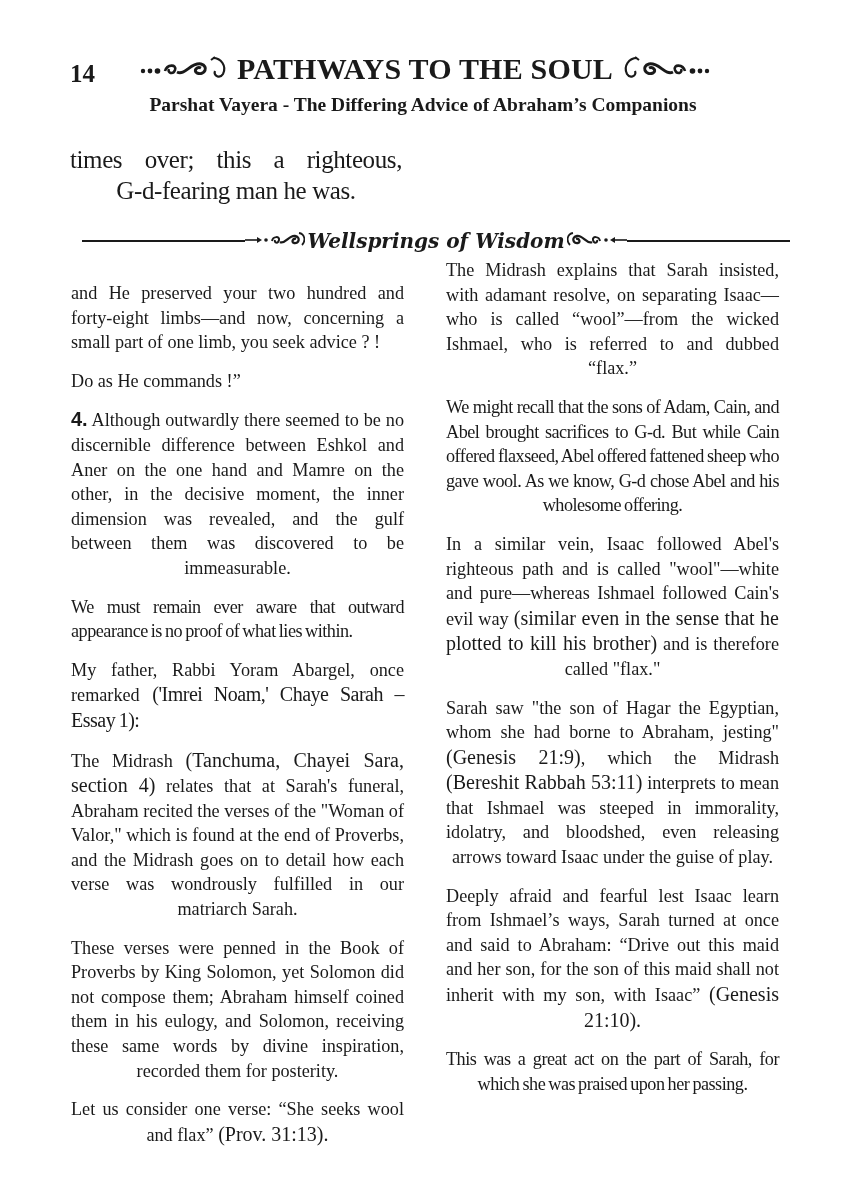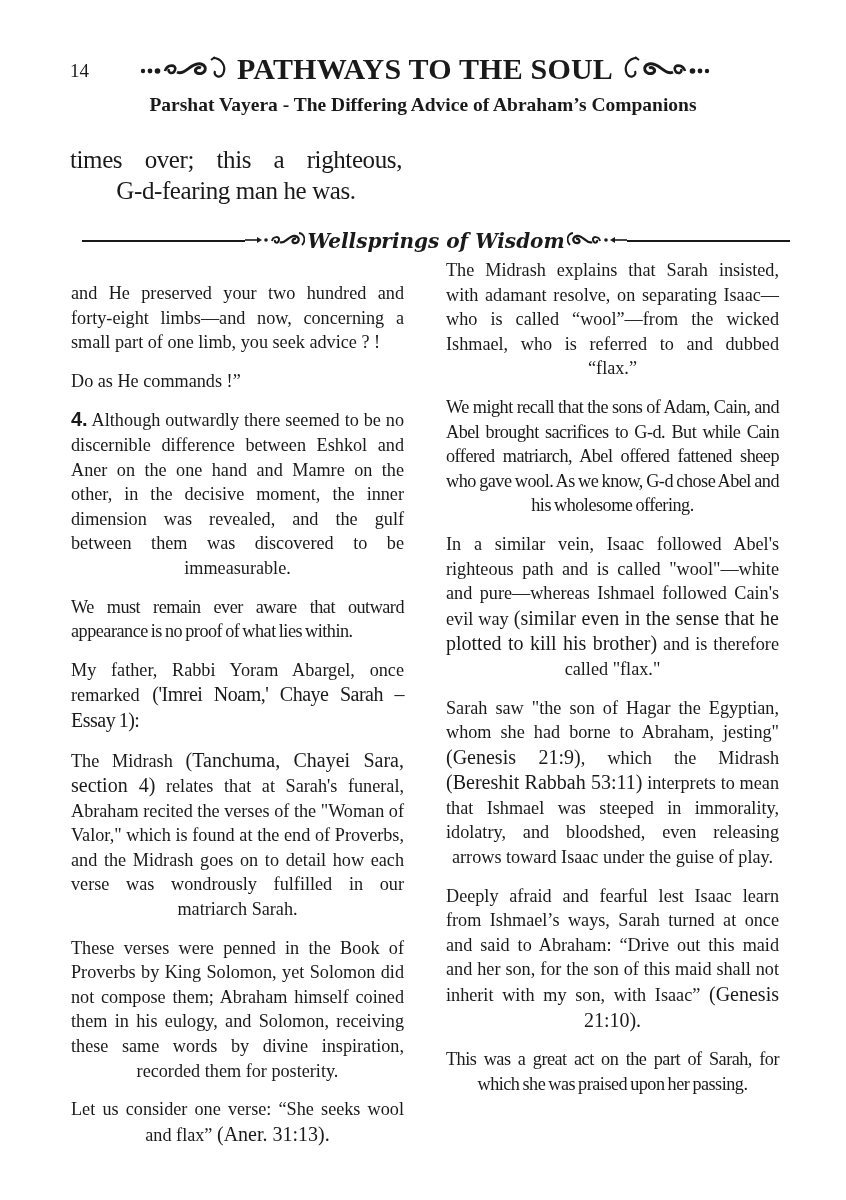--- a/index.html
+++ b/index.html
@@ -1,18 +1,18 @@
 <!DOCTYPE html>
 <html><head>
 <meta charset="utf-8">
 <style>
   html, body { margin: 0; padding: 0; background: #ffffff; }
   body { width: 846px; height: 1200px; position: relative; overflow: hidden; color: #1a1a1a; font-family: "Liberation Serif", serif; }
 
-  .page-number { position: absolute; left: 70px; top: 60px; font-size: 19px; font-weight: normal; }
+  .page-number { position: absolute; left: 70px; top: 60px; font-size: 25px; font-weight: bold; }
   .running-title { position: absolute; left: 130px; top: 52px; width: 590px; height: 34px; display: flex; align-items: center; justify-content: center; }
   .running-title .title-text { font-size: 30px; font-weight: bold; letter-spacing: 0.2px; margin: 0 6px; white-space: nowrap; }
   .ornament { display: inline-block; vertical-align: middle; }
   .subtitle { position: absolute; left: 60px; top: 94px; width: 726px; text-align: center; font-size: 19.5px; font-weight: bold; }
 
   .cont-cols { position: absolute; left: 70px; top: 144px; width: 710px; display: flex; justify-content: space-between; }
   .cont-col { width: 332px; font-size: 25px; line-height: 31px; letter-spacing: -0.4px; }
   .cont-col .line { display: block; text-align: justify; text-align-last: justify; }
   .cont-col .line.center { text-align: left; text-align-last: center; }
   .cont-col .line.left { text-align: left; text-align-last: left; }
@@ -98,23 +98,23 @@
 </div>
 
 <div class="col col-left">
   <p class="para last-left">and He preserved your two hundred and forty-eight limbs—and now, concerning a small part of one limb, you seek advice ? !</p>
   <p class="para last-left">Do as He commands !”</p>
   <p class="para"><span class="num">4.</span><span> Although outwardly there seemed to be no discernible difference between Eshkol and Aner on the one hand and Mamre on the other, in the decisive moment, the inner dimension was revealed, and the gulf between them was discovered to be immeasurable.</span></p>
   <p class="para last-left tight">We must remain ever aware that outward appearance is no proof of what lies within.</p>
   <p class="para last-left"><span>My father, Rabbi Yoram Abargel, once remarked </span><span class="src tight">('Imrei Noam,' Chaye Sarah – Essay 1):</span></p>
   <p class="para"><span>The Midrash </span><span class="src">(Tanchuma, Chayei Sara, section 4)</span><span> relates that at Sarah's funeral, Abraham recited the verses of the "Woman of Valor," which is found at the end of Proverbs, and the Midrash goes on to detail how each verse was wondrously fulfilled in our matriarch Sarah.</span></p>
   <p class="para">These verses were penned in the Book of Proverbs by King Solomon, yet Solomon did not compose them; Abraham himself coined them in his eulogy, and Solomon, receiving these same words by divine inspiration, recorded them for posterity.</p>
-  <p class="para"><span>Let us consider one verse: “She seeks wool and flax” </span><span class="src">(Aner. 31:13).</span></p>
+  <p class="para"><span>Let us consider one verse: “She seeks wool and flax” </span><span class="src">(Prov. 31:13).</span></p>
 </div>
 
 <div class="col col-right">
   <p class="para">The Midrash explains that Sarah insisted, with adamant resolve, on separating Isaac—who is called “wool”—from the wicked Ishmael, who is referred to and dubbed “flax.”</p>
-  <p class="para tight">We might recall that the sons of Adam, Cain, and Abel brought sacrifices to G-d. But while Cain offered matriarch, Abel offered fattened sheep who gave wool. As we know, G-d chose Abel and his wholesome offering.</p>
+  <p class="para tight">We might recall that the sons of Adam, Cain, and Abel brought sacrifices to G-d. But while Cain offered flaxseed, Abel offered fattened sheep who gave wool. As we know, G-d chose Abel and his wholesome offering.</p>
   <p class="para"><span>In a similar vein, Isaac followed Abel's righteous path and is called "wool"—white and pure—whereas Ishmael followed Cain's evil way </span><span class="src">(similar even in the sense that he plotted to kill his brother)</span><span> and is therefore called "flax."</span></p>
   <p class="para"><span>Sarah saw "the son of Hagar the Egyptian, whom she had borne to Abraham, jesting" </span><span class="src">(Genesis 21:9)</span><span>, which the Midrash </span><span class="src">(Bereshit Rabbah 53:11)</span><span> interprets to mean that Ishmael was steeped in immorality, idolatry, and bloodshed, even releasing arrows toward Isaac under the guise of play.</span></p>
   <p class="para"><span>Deeply afraid and fearful lest Isaac learn from Ishmael’s ways, Sarah turned at once and said to Abraham: “Drive out this maid and her son, for the son of this maid shall not inherit with my son, with Isaac” </span><span class="src">(Genesis 21:10).</span></p>
   <p class="para tight">This was a great act on the part of Sarah, for which she was praised upon her passing.</p>
 </div>
 
 </body></html>

